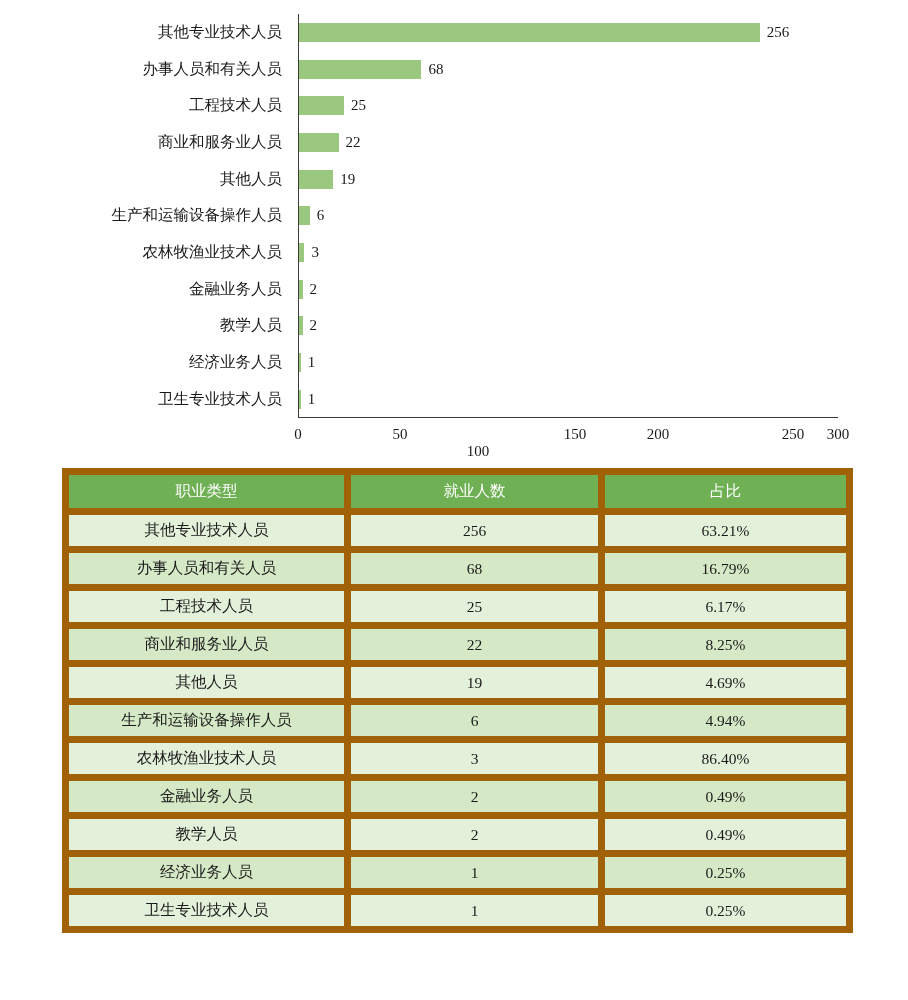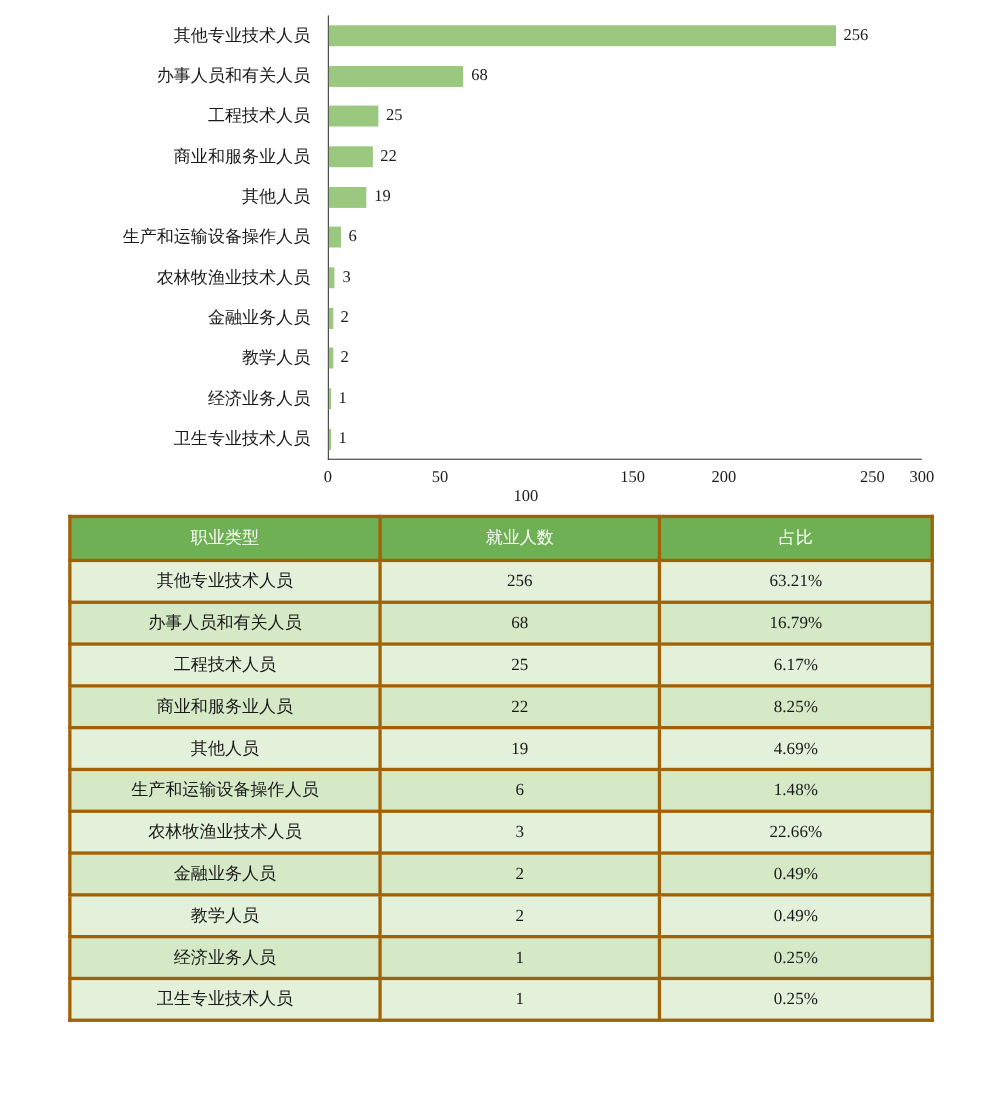--- a/index.html
+++ b/index.html
@@ -97,21 +97,21 @@
     top: 468px;
     width: 784px;
   }
   table.data-table {
     border-collapse: collapse;
     width: 784px;
     table-layout: fixed;
   }
   table.data-table th,
   table.data-table td {
-    border: 3px solid #a16207;
+    border: 7px solid #a16207;
     text-align: center;
     font-size: 15.5px;
     height: 38px;
     padding: 0 4px;
     box-sizing: border-box;
   }
   table.data-table thead th {
     background: #6fb055;
     color: #ffffff;
     font-weight: normal;
@@ -240,26 +240,26 @@
           <td>8.25%</td>
         </tr>
         <tr>
           <td>其他人员</td>
           <td>19</td>
           <td>4.69%</td>
         </tr>
         <tr class="alt">
           <td>生产和运输设备操作人员</td>
           <td>6</td>
-          <td>1.48%</td>
+          <td>4.94%</td>
         </tr>
         <tr>
           <td>农林牧渔业技术人员</td>
           <td>3</td>
-          <td>22.66%</td>
+          <td>86.40%</td>
         </tr>
         <tr class="alt">
           <td>金融业务人员</td>
           <td>2</td>
           <td>0.49%</td>
         </tr>
         <tr>
           <td>教学人员</td>
           <td>2</td>
           <td>0.49%</td>

